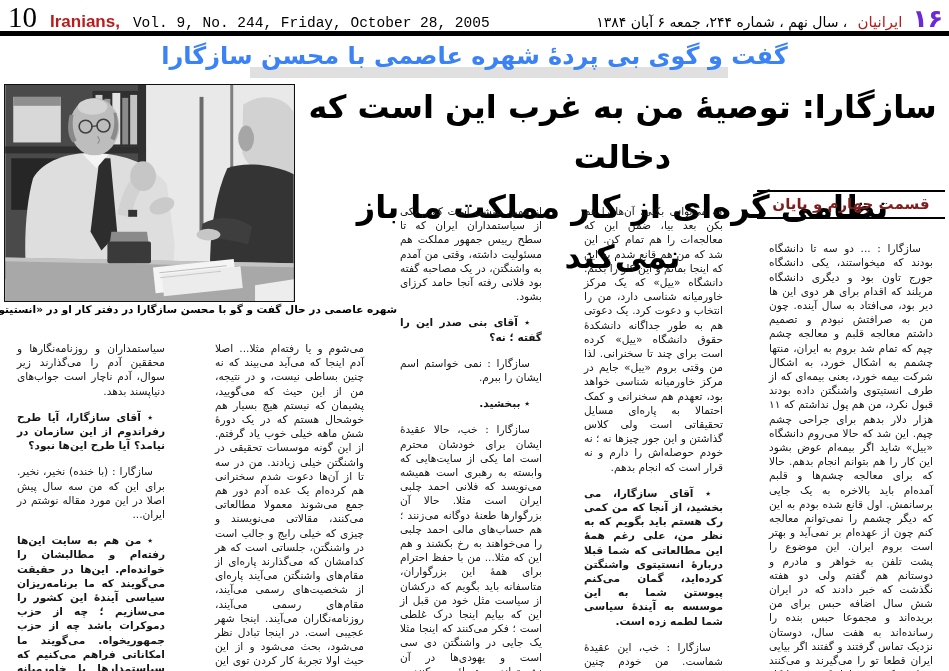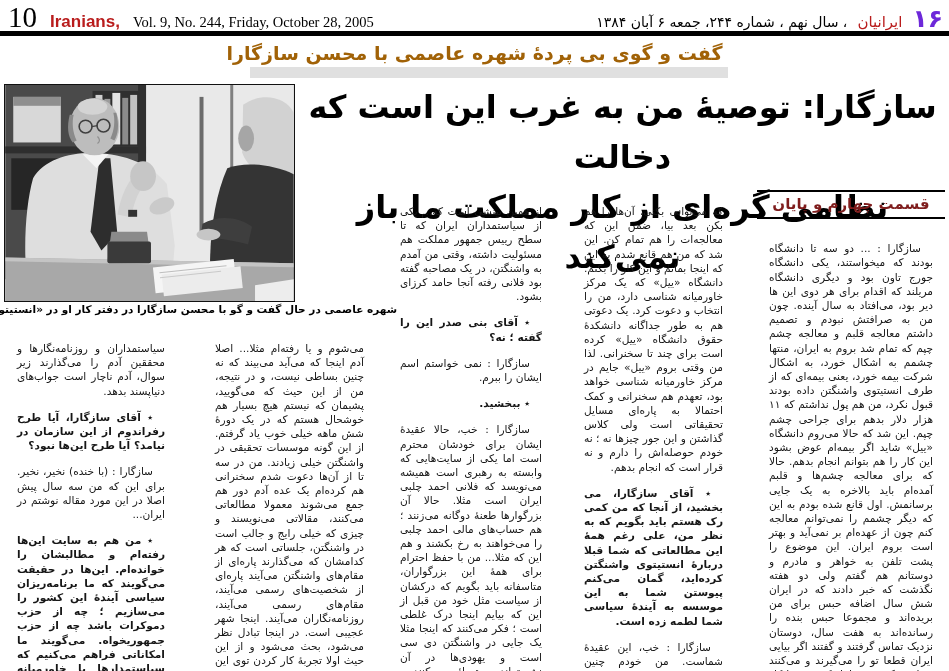--- a/index.html
+++ b/index.html
@@ -11,30 +11,30 @@
   
   .masthead {
     position:absolute; left:0; top:0; width:949px; height:36px;
     border-bottom:5px solid #000;
     display:flex; justify-content:space-between; align-items:baseline;
     padding:0 6px 0 8px;
   }
   .m-left { display:flex; align-items:baseline; gap:13px; }
   .pageno-en { font-family:"Liberation Serif", serif; font-size:29px; line-height:34px; color:#000; }
   .brand-en  { font-family:"Liberation Sans", sans-serif; font-weight:bold; font-size:17px; color:#b91c1c; }
-  .issue-en  { font-family:Liberation Serif, serif; font-size:14.5px; color:#000; }
+  .issue-en  { font-family:Liberation Mono, monospace; font-size:14.5px; color:#000; }
   .m-right { direction:rtl; display:flex; align-items:baseline; gap:10px; }
   .pageno-fa { font-weight:bold; font-size:25px; color:#6d28d9; line-height:30px; }
   .brand-fa  { font-weight:normal; font-size:15px; color:#b91c1c; }
   .issue-fa  { font-size:14px; color:#000; }
   
   .kicker-band { position:absolute; left:250px; top:67px; width:478px; height:11px; background:#e0e0e0; }
   .kicker {
     position:absolute; left:0; top:42px; width:949px; text-align:center;
-    direction:rtl; font-weight:bold; font-size:19px; color:#a16207;
+    direction:rtl; font-weight:bold; font-size:24px; color:#3b82f6;
   }
   
   .headline {
     position:absolute; left:300px; top:82px; width:645px; height:106px;
     direction:rtl; text-align:center; font-weight:bold; color:#000;
     font-size:32px; line-height:50px;
   }
   
   .photo { position:absolute; left:4px; top:84px; width:291px; height:218px; border:1px solid #111; background:#cfcfcf; }
   .photo svg { display:block; width:100%; height:100%; }

